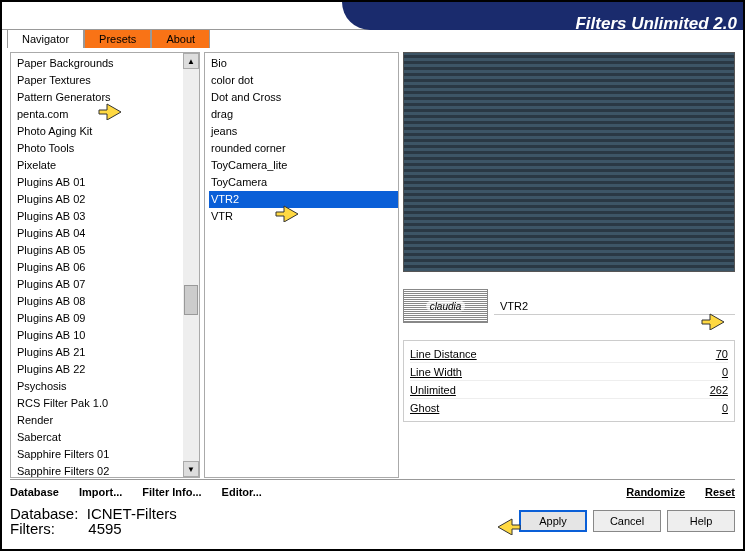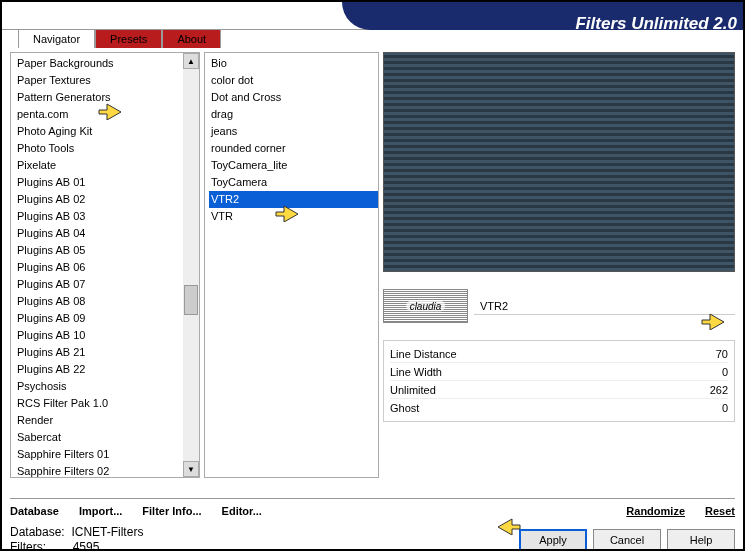--- a/index.html
+++ b/index.html
@@ -3,57 +3,57 @@
 <meta charset="utf-8">
 <style>
 * { margin: 0; padding: 0; box-sizing: border-box; font-family: Arial, sans-serif; }
 body { background: #fff; width: 745px; height: 551px; overflow: hidden; border: 2px solid #000; position: relative; }
 
 .titlebar { height: 28px; background: #fff; position: relative; border-bottom: 1px solid #999; }
 .titlebar-dark { position: absolute; right: 0; top: 0; width: 360px; height: 28px; background: #1a2b6d; }
 .titlebar-title { position: absolute; right: 6px; top: 12px; font-size: 17px; font-weight: bold; font-style: italic; color: #fff; z-index: 2; }
 .titlebar-swoosh { position: absolute; left: 340px; top: 0; width: 80px; height: 28px; background: #1a2b6d; border-radius: 0 0 0 40px; }
 
-.tabs { display: flex; padding-left: 16px; margin-top: -1px; }
-.tab { padding: 3px 14px; font-size: 11px; border: 1px solid #999; border-bottom: none; background: #b91c1c; cursor: pointer; }
+.tabs { display: flex; padding-left: 5px; margin-top: -1px; }
+.tab { padding: 3px 14px; font-size: 11px; border: 1px solid #999; border-bottom: none; background: #f97316; cursor: pointer; }
 .tab.active { background: #fff; font-weight: 500; }
 
 .main { display: flex; height: 430px; padding: 4px 8px 0 8px; gap: 4px; }
 
 .col1 { width: 190px; border: 1px solid #aaa; background: #fff; overflow: hidden; position: relative; display: flex; }
 .col1-list { flex: 1; padding: 2px 0 2px 4px; overflow: hidden; }
 .col1-scroll { width: 16px; background: #eee; display: flex; flex-direction: column; }
 .scroll-btn { height: 16px; background: #ddd; border: 1px solid #aaa; display: flex; align-items: center; justify-content: center; font-size: 8px; }
 .scroll-track { flex: 1; background: #eee; position: relative; }
 .scroll-thumb { position: absolute; left: 1px; right: 1px; top: 55%; height: 30px; background: #ccc; border: 1px solid #999; }
 
-.col2 { width: 175px; border: 1px solid #aaa; background: #fff; padding: 2px 0 2px 4px; }
+.col2 { width: 195px; border: 1px solid #aaa; background: #fff; padding: 2px 0 2px 4px; }
 
 .col3 { flex: 1; display: flex; flex-direction: column; gap: 16px; }
 
 .preview { height: 220px; border: 1px solid #555; background: repeating-linear-gradient(0deg, #3d5566 0px, #3d5566 3px, #2a3844 3px, #2a3844 6px); }
 
 .filter-header { display: flex; align-items: center; gap: 6px; height: 36px; }
 .filter-logo { width: 85px; height: 34px; background: repeating-linear-gradient(0deg, #888 0, #888 1px, #fff 1px, #fff 2px); position: relative; border: 1px solid #888; }
 .filter-logo span { position: absolute; top: 50%; left: 50%; transform: translate(-50%,-50%); background: rgba(255,255,255,0.7); padding: 0 4px; font-size: 10px; font-style: italic; border-radius: 6px; }
 .filter-name { flex: 1; font-size: 11px; padding-left: 6px; border-bottom: 1px solid #ccc; height: 18px; line-height: 18px; }
 
-.params { border: 1px solid #ccc; padding: 4px 6px; }
+.params { border: 1px solid #ccc; padding: 4px 6px; text-decoration: underline; }
 .param-row { display: flex; justify-content: space-between; font-size: 11px; height: 18px; line-height: 18px; border-bottom: 1px solid #eee; position: relative; }
 .param-row:last-child { border-bottom: none; }
 
 .list-item { font-size: 11px; line-height: 17px; padding-left: 2px; cursor: pointer; white-space: nowrap; }
 .list-item.selected { background: #0a5fd7; color: #fff; }
 
-.bottom-bar { border-top: 1px solid #999; margin: 20px 8px 0 8px; padding-top: 6px; display: flex; gap: 20px; font-size: 11px; font-weight: bold; }
+.bottom-bar { border-top: 1px solid #999; margin: 1px 8px 0 8px; padding-top: 6px; display: flex; gap: 20px; font-size: 11px; font-weight: bold; }
 .bottom-bar span { cursor: pointer; }
 .bottom-right { margin-left: auto; display: flex; gap: 20px; text-decoration: underline; }
 
 .status-row { display: flex; justify-content: space-between; align-items: center; margin: 8px 8px 0 8px; }
-.status-left { font-size: 12px; }
+.status-left { font-size: 15px; }
 .status-left div { line-height: 15px; }
 .status-buttons { display: flex; gap: 6px; }
 .btn { width: 68px; height: 22px; font-size: 11px; border: 1px solid #888; background: #eee; cursor: pointer; }
 .btn.primary { border: 2px solid #0a5fd7; background: #e5e5e5; }
 
 .pointer { position: absolute; width: 26px; height: 20px; z-index: 10; pointer-events: none; }
 .pointer svg { width: 100%; height: 100%; }
 </style>
 </head>
 <body>

